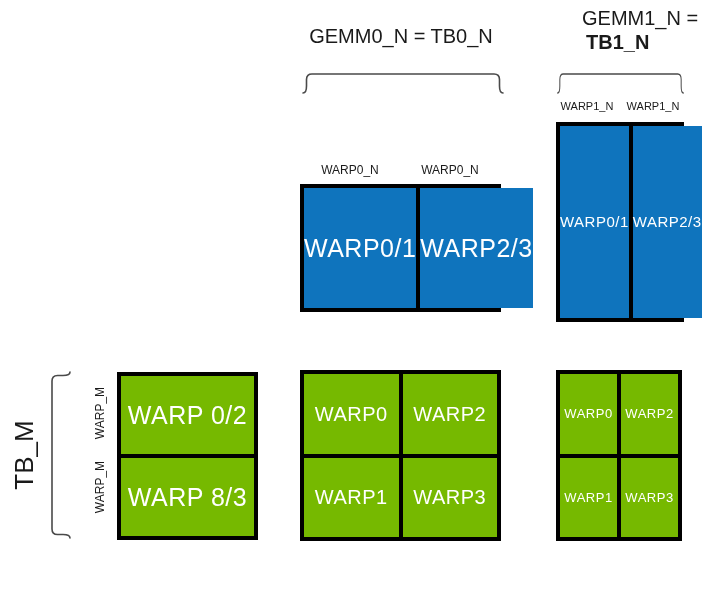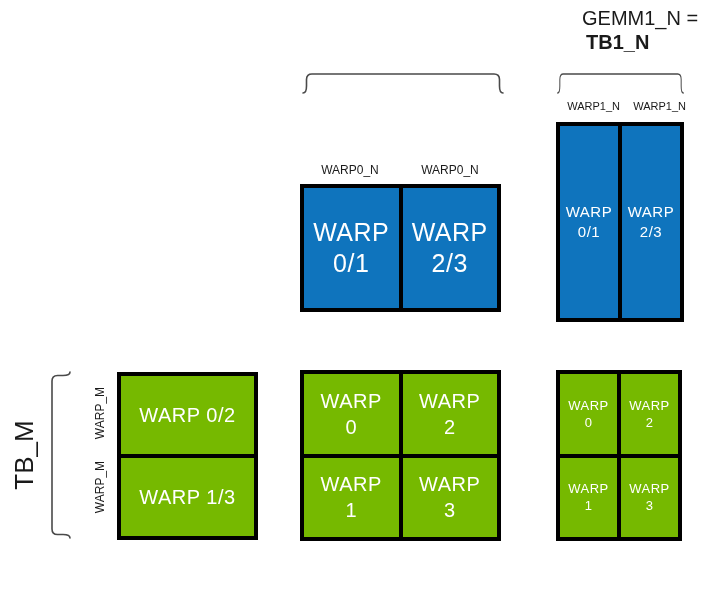--- a/index.html
+++ b/index.html
@@ -14,67 +14,68 @@
   .abs { position: absolute; }
 
   
   .lbl {
     color: #1a1a1a;
     text-align: center;
     white-space: nowrap;
   }
   .lbl-big   { font-size: 20px; line-height: 24px; }
   .lbl-small { font-size: 12px; line-height: 14px; }
-  .lbl-tiny  { font-size: 11px; line-height: 13px; text-align: right; }
+  .lbl-tiny  { font-size: 11px; line-height: 13px; }
 
   .rot { transform: rotate(-90deg); transform-origin: center center; }
 
   
   .block {
     background: #000000;
     display: grid;
     padding: 4px;
     gap: 4px;
     box-sizing: border-box;
   }
   .cols-2 { grid-template-columns: 1fr 1fr; }
   .rows-2 { grid-template-rows: 1fr 1fr; }
   .grid-2x2 { grid-template-columns: 1fr 1fr; grid-template-rows: 1fr 1fr; }
 
   .cell {
     display: flex;
-    flex-direction: column;
+    flex-direction: row;
     align-items: center;
     justify-content: center;
     text-align: center;
     color: #ffffff;
     letter-spacing: 0.5px;
   }
   .cell-blue  { background: var(--blue, #0F74BD); }
   .cell-green { background: var(--green, #76B900); }
 
   .t25 { font-size: 25px; line-height: 31px; }
-  .t24 { font-size: 20px; line-height: 28px; }
+  .t24 { font-size: 25px; line-height: 28px; }
   .t20 { font-size: 20px; line-height: 26px; }
   .t15 { font-size: 15px; line-height: 20px; }
   .t13 { font-size: 13px; line-height: 17px; }
 
   .bracket-svg { display: block; width: 100%; height: 100%; }
   .bracket-svg path {
     fill: none;
     stroke: #4a4a4a;
     stroke-width: 1.6;
     stroke-linecap: round;
   }
 </style>
 </head>
 <body>
 
 <div class="canvas">
 
+  <div class="abs lbl lbl-big" style="left:290px; top:24px; width:222px;">GEMM0_N = TB0_N</div>
 
   <div class="abs lbl lbl-big" style="left:582px; top:6px; width:150px; text-align:left;">
     <div>GEMM1_N =</div>
     <div style="padding-left:4px;font-weight:bold;">TB1_N</div>
   </div>
 
   <div class="abs" style="left:302px; top:71px; width:202px; height:23px;">
     <svg class="bracket-svg" viewBox="0 0 202 23" preserveAspectRatio="none">
       <path d="M1,22 C4,22 4.5,19 4.5,15 L4.5,8.5 C4.5,4.5 6.5,3 10,3 L192,3 C195.5,3 197.5,4.5 197.5,8.5 L197.5,15 C197.5,19 198,22 201,22"></path>
     </svg>
@@ -123,21 +124,21 @@
   </div>
 
   <div class="abs lbl lbl-small rot" style="left:60px; top:406px; width:80px; height:14px;">WARP_M</div>
   <div class="abs lbl lbl-small rot" style="left:60px; top:480px; width:80px; height:14px;">WARP_M</div>
 
   <div class="abs block rows-2" style="left:117px; top:372px; width:141px; height:168px;">
     <div class="cell cell-green t24">
       <span>WARP 0/2</span>
     </div>
     <div class="cell cell-green t24">
-      <span>WARP 1/3</span>
+      <span>WARP 8/3</span>
     </div>
   </div>
 
   <div class="abs block grid-2x2" style="left:300px; top:370px; width:201px; height:171px;">
     <div class="cell cell-green t20">
       <span>WARP</span>
       <span>0</span>
     </div>
     <div class="cell cell-green t20">
       <span>WARP</span>

